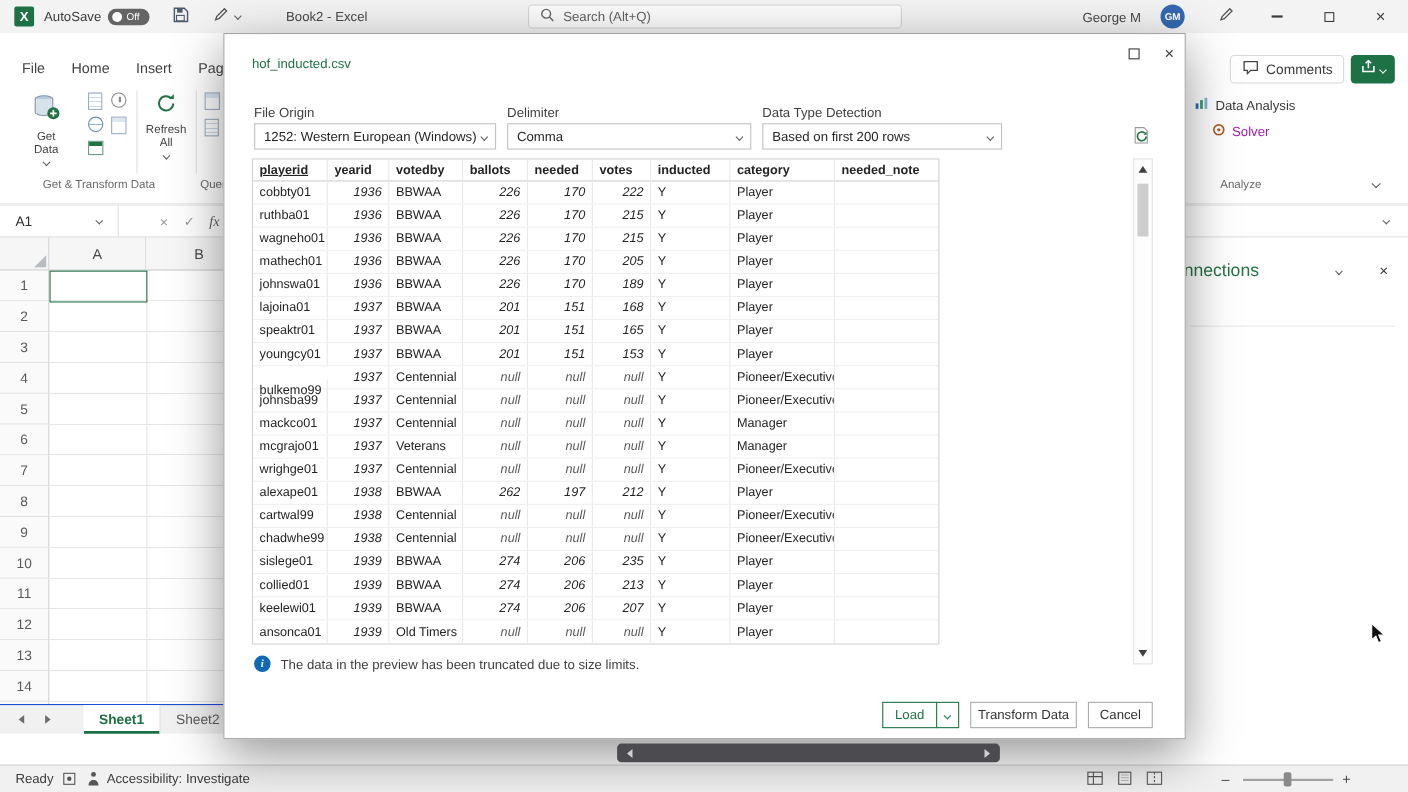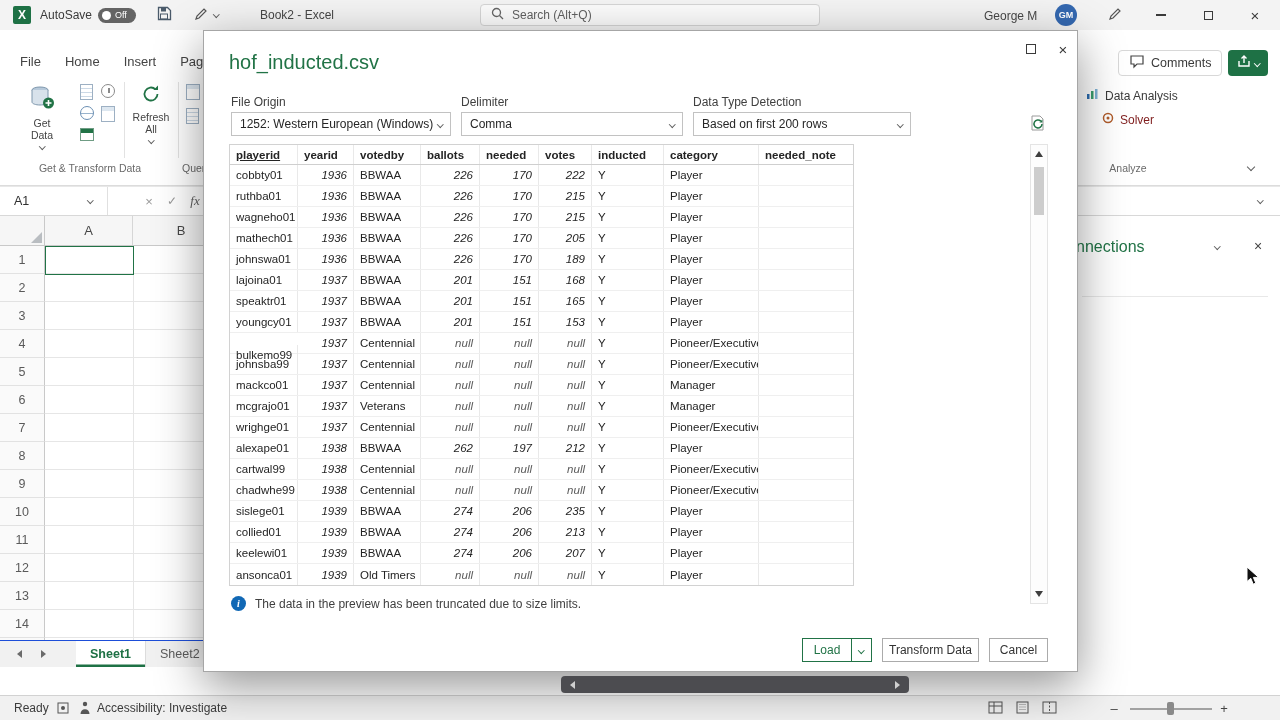--- a/index.html
+++ b/index.html
@@ -50,21 +50,21 @@
 #grp-analyze{left:1090px;width:76px;text-align:center}
 .mini-doc{width:13px;height:16px;border:1px solid #9db0c3;background:repeating-linear-gradient(to bottom,#fff 0 3px,#ccd9e6 3px 4px)}
 .mini-table{width:14px;height:13px;border:1px solid #6f9c84;background:linear-gradient(to bottom,#217346 0 4px,#fff 4px)}
 .mini-globe{width:14px;height:14px;border:1px solid #6b8fb3;border-radius:50%;background:linear-gradient(to bottom,transparent 6px,#9ab4cd 6px 7px,transparent 7px)}
 .mini-clock{width:14px;height:14px;border:1px solid #8a8a8a;border-radius:50%;position:relative}
 .mini-clock:after{content:"";position:absolute;left:6px;top:2.5px;width:1.5px;height:5px;background:#8a8a8a}
 .mini-sheet{width:14px;height:16px;border:1px solid #9db0c3;background:linear-gradient(to bottom,#dde7f0 0 4px,#fff 4px)}
 #comments-btn{left:1118px;top:20px;height:26px;display:flex;align-items:center;gap:6px;padding:0 10px;border:1px solid #d8d8d8;border-radius:4px;font-size:12.5px;color:#3a3a3a;background:#fff}
 #share-btn{left:1228px;top:20px;width:40px;height:26px;background:#1e7145;border-radius:4px;display:flex;align-items:center;justify-content:center;gap:4px}
 #da-item{left:1086px;top:58px;display:flex;align-items:center;gap:6px;font-size:12px;color:#3a3a3a}
-#solver-item{left:1102px;top:82px;display:flex;align-items:center;gap:6px;font-size:12px;color:#7f1d1d}
+#solver-item{left:1102px;top:82px;display:flex;align-items:center;gap:6px;font-size:12px;color:#a21caf}
 #ribbon-collapse{left:1248px;top:134px}
 
 #formula-bar{left:0;top:186px;width:1280px;height:30px;background:#fff;border-top:1px solid #e8e8e8;border-bottom:1px solid #d8d8d8}
 #name-box{position:absolute;left:0;top:0;width:108px;height:28px;display:flex;align-items:center;padding-left:14px;font-size:12.5px;color:#2f2f2f;border-right:1px solid #e0e0e0}
 #nb-chev{position:absolute;left:88px;top:11px}
 .fb-ic{position:absolute;top:0;width:22px;height:28px;display:flex;align-items:center;justify-content:center;color:#9a9a9a}
 #fb-x{left:138px;font-size:13px}
 #fb-check{left:161px;font-size:12px}
 #fb-fx{left:184px;font-family:"Liberation Serif",serif;font-style:italic;font-size:13px;color:#5f5f5f}
 #formula-input{position:absolute;left:212px;top:0;width:1038px;height:28px}
@@ -104,21 +104,21 @@
 .view-btn{display:flex;align-items:center}
 #zoom-minus,#zoom-plus{position:absolute;top:3px;width:16px;height:18px;display:flex;align-items:center;justify-content:center;color:#444;font-size:13px}
 #zoom-minus{left:1106px}#zoom-plus{left:1216px}
 #zoom-track{position:absolute;left:1130px;top:12px;width:82px;height:2px;background:#a2a2a2}
 #zoom-knob{position:absolute;left:1167px;top:6px;width:7px;height:13px;background:#8a8a8a;border-radius:2px}
 #zoom-label{position:absolute;left:1305px;top:5px}
 
 #media-bar{left:561px;top:676px;width:348px;height:17px;background:#4c4c50;border-radius:4px;display:flex;align-items:center;justify-content:space-between;padding:0 9px;z-index:55}
 
 #dialog{left:203px;top:30px;width:875px;height:642px;background:#fff;border:1px solid #a6a6a6;box-shadow:0 14px 44px rgba(0,0,0,.42);z-index:50}
-#dlg-title{position:absolute;left:25px;top:20px;font-size:20px;color:#217346}
+#dlg-title{position:absolute;left:25px;top:20px;font-size:12px;color:#217346}
 .dlg-ctrl{position:absolute;top:7px;width:26px;height:22px;display:flex;align-items:center;justify-content:center;color:#3a3a3a}
 #dlg-max{left:814px}
 #dlg-max .box{width:10px;height:10px;border:1.2px solid #3a3a3a}
 #dlg-close{left:846px;font-size:15px}
 .dlg-label{position:absolute;top:64px;font-size:12px;color:#404040}
 #lbl-origin{left:27px}#lbl-delim{left:257px}#lbl-dtd{left:489px}
 .dlg-dd{position:absolute;top:81px;height:24px;border:1px solid #c2c2c2;background:#fff;display:flex;align-items:center;justify-content:space-between;padding:0 8px;font-size:12px;color:#262626}
 #dd-origin{left:27px;width:220px}#dd-delim{left:257px;width:222px}#dd-dtd{left:489px;width:218px}
 #refresh-preview{position:absolute;left:824px;top:84px;width:20px;height:20px;display:flex;align-items:center;justify-content:center}
 #pt{position:absolute;left:25px;top:113px;width:625px;border:1px solid #d2d2d2;background:#fff}

